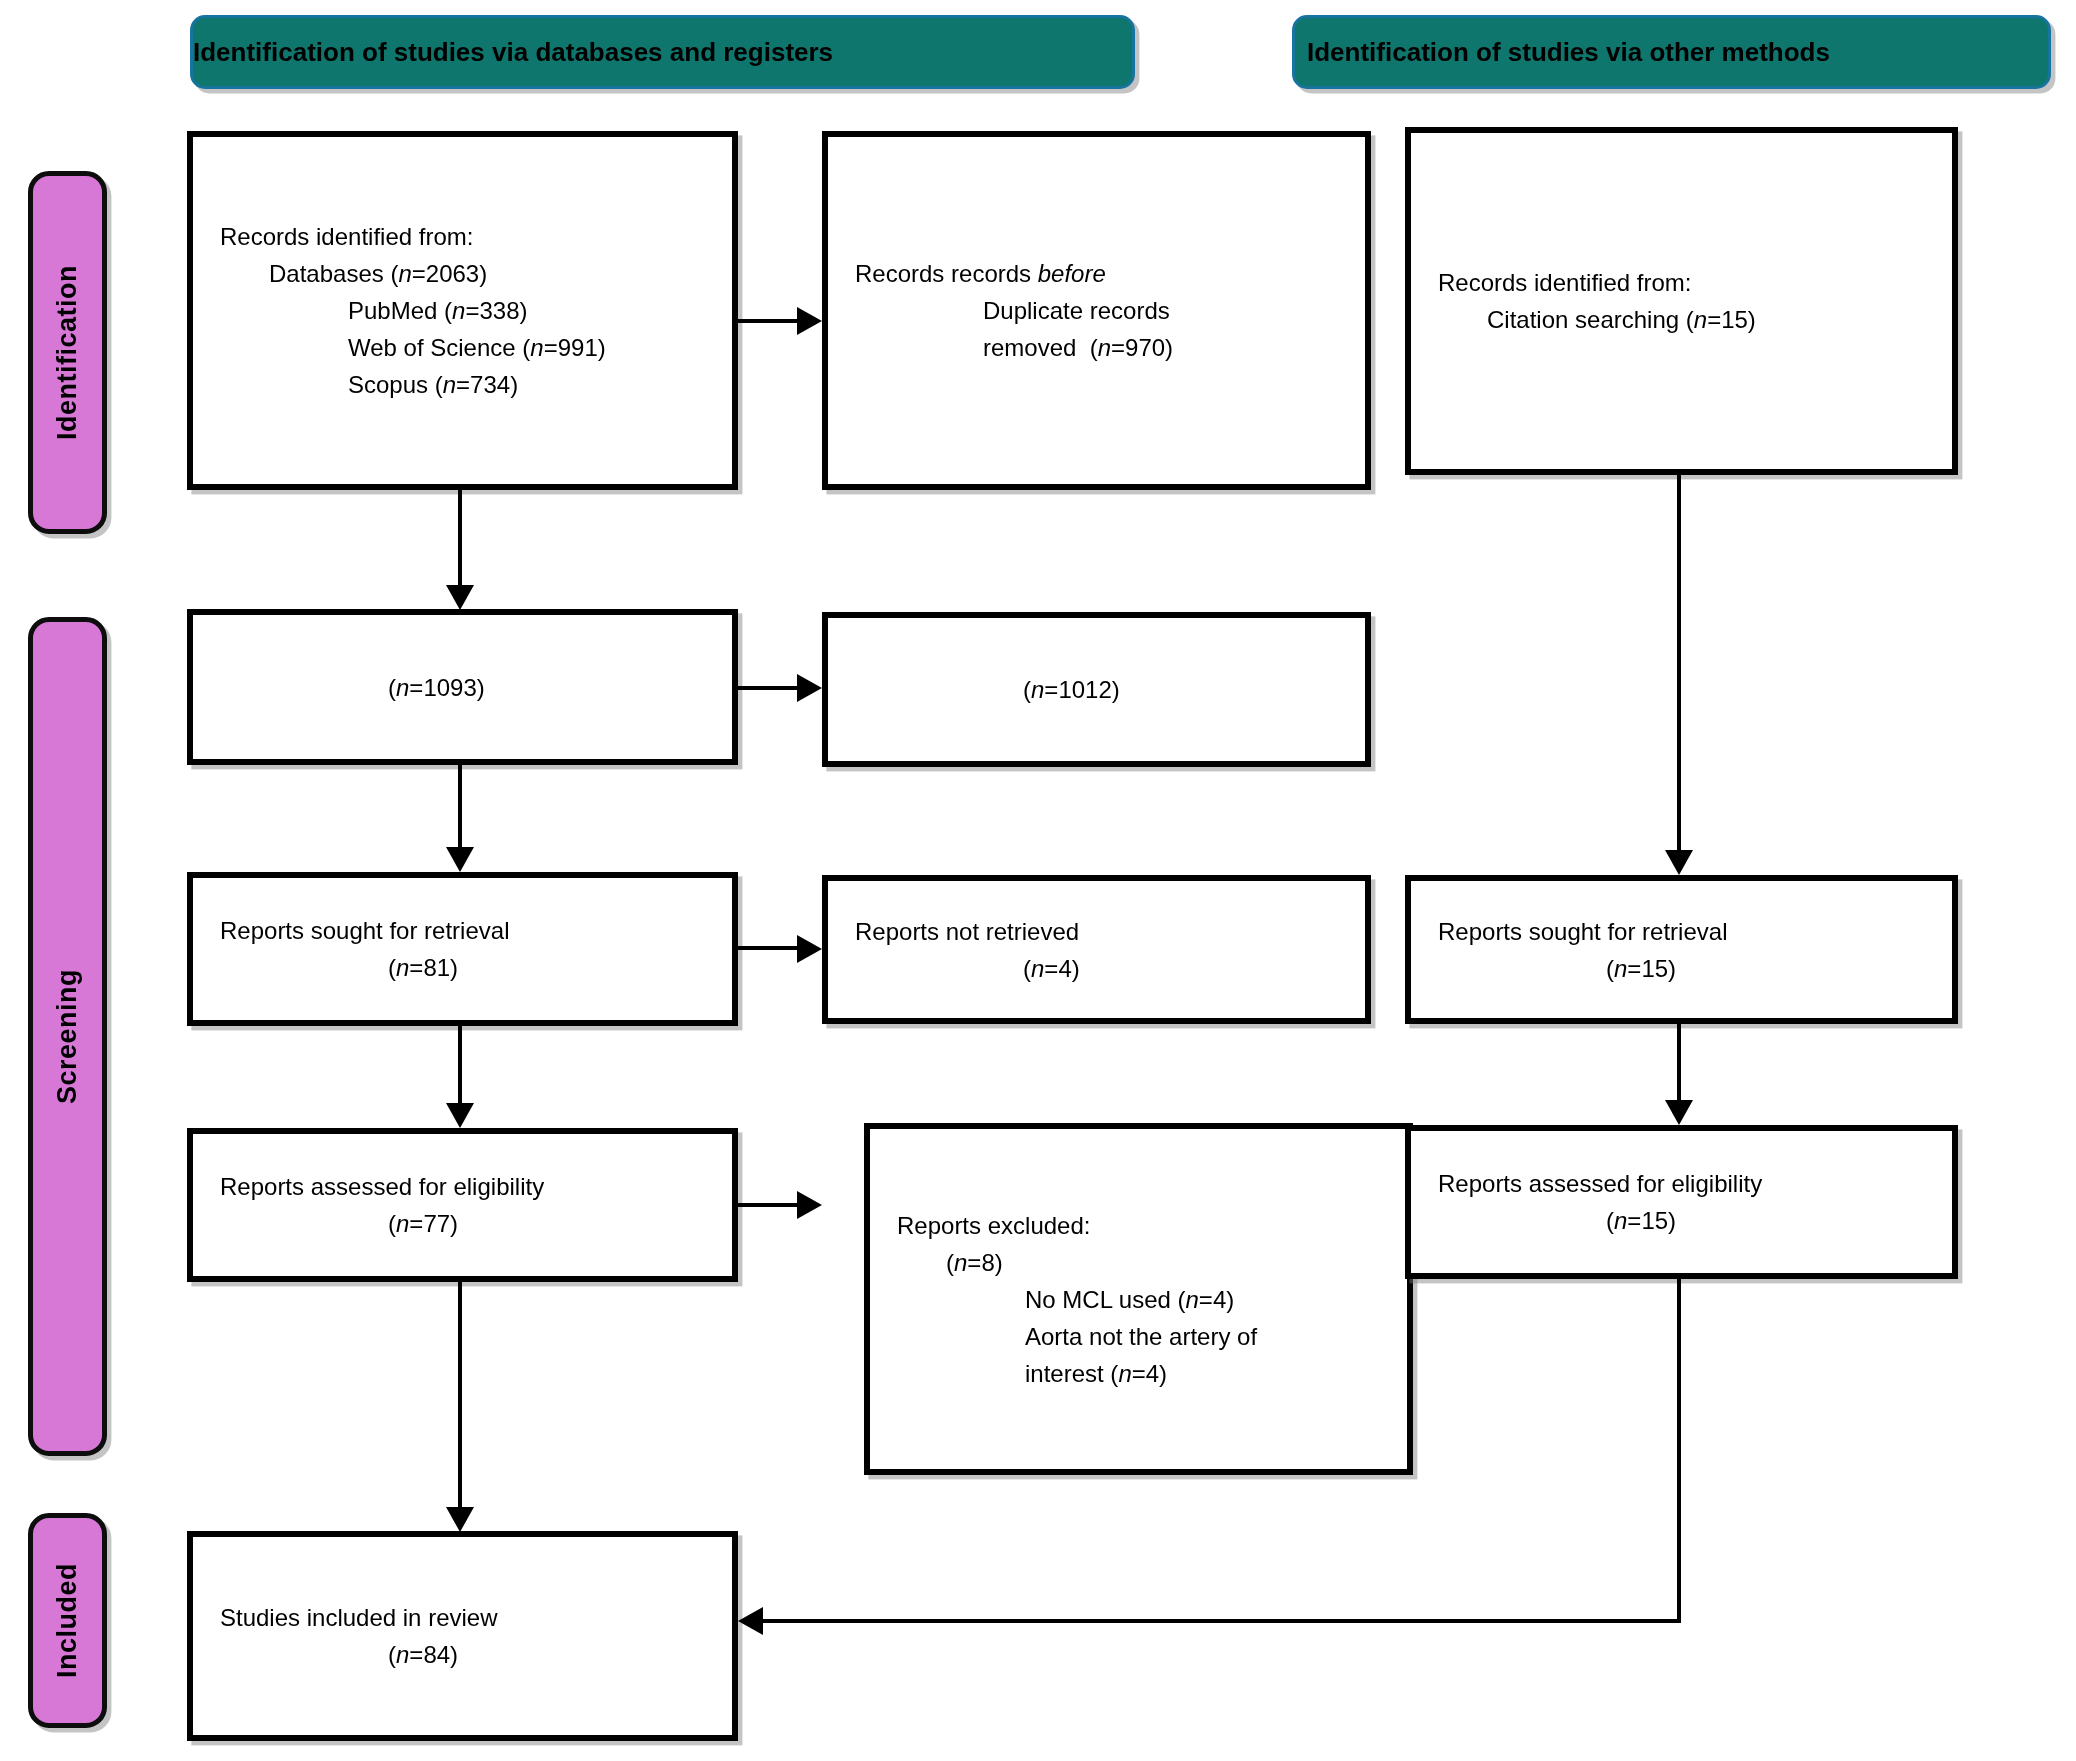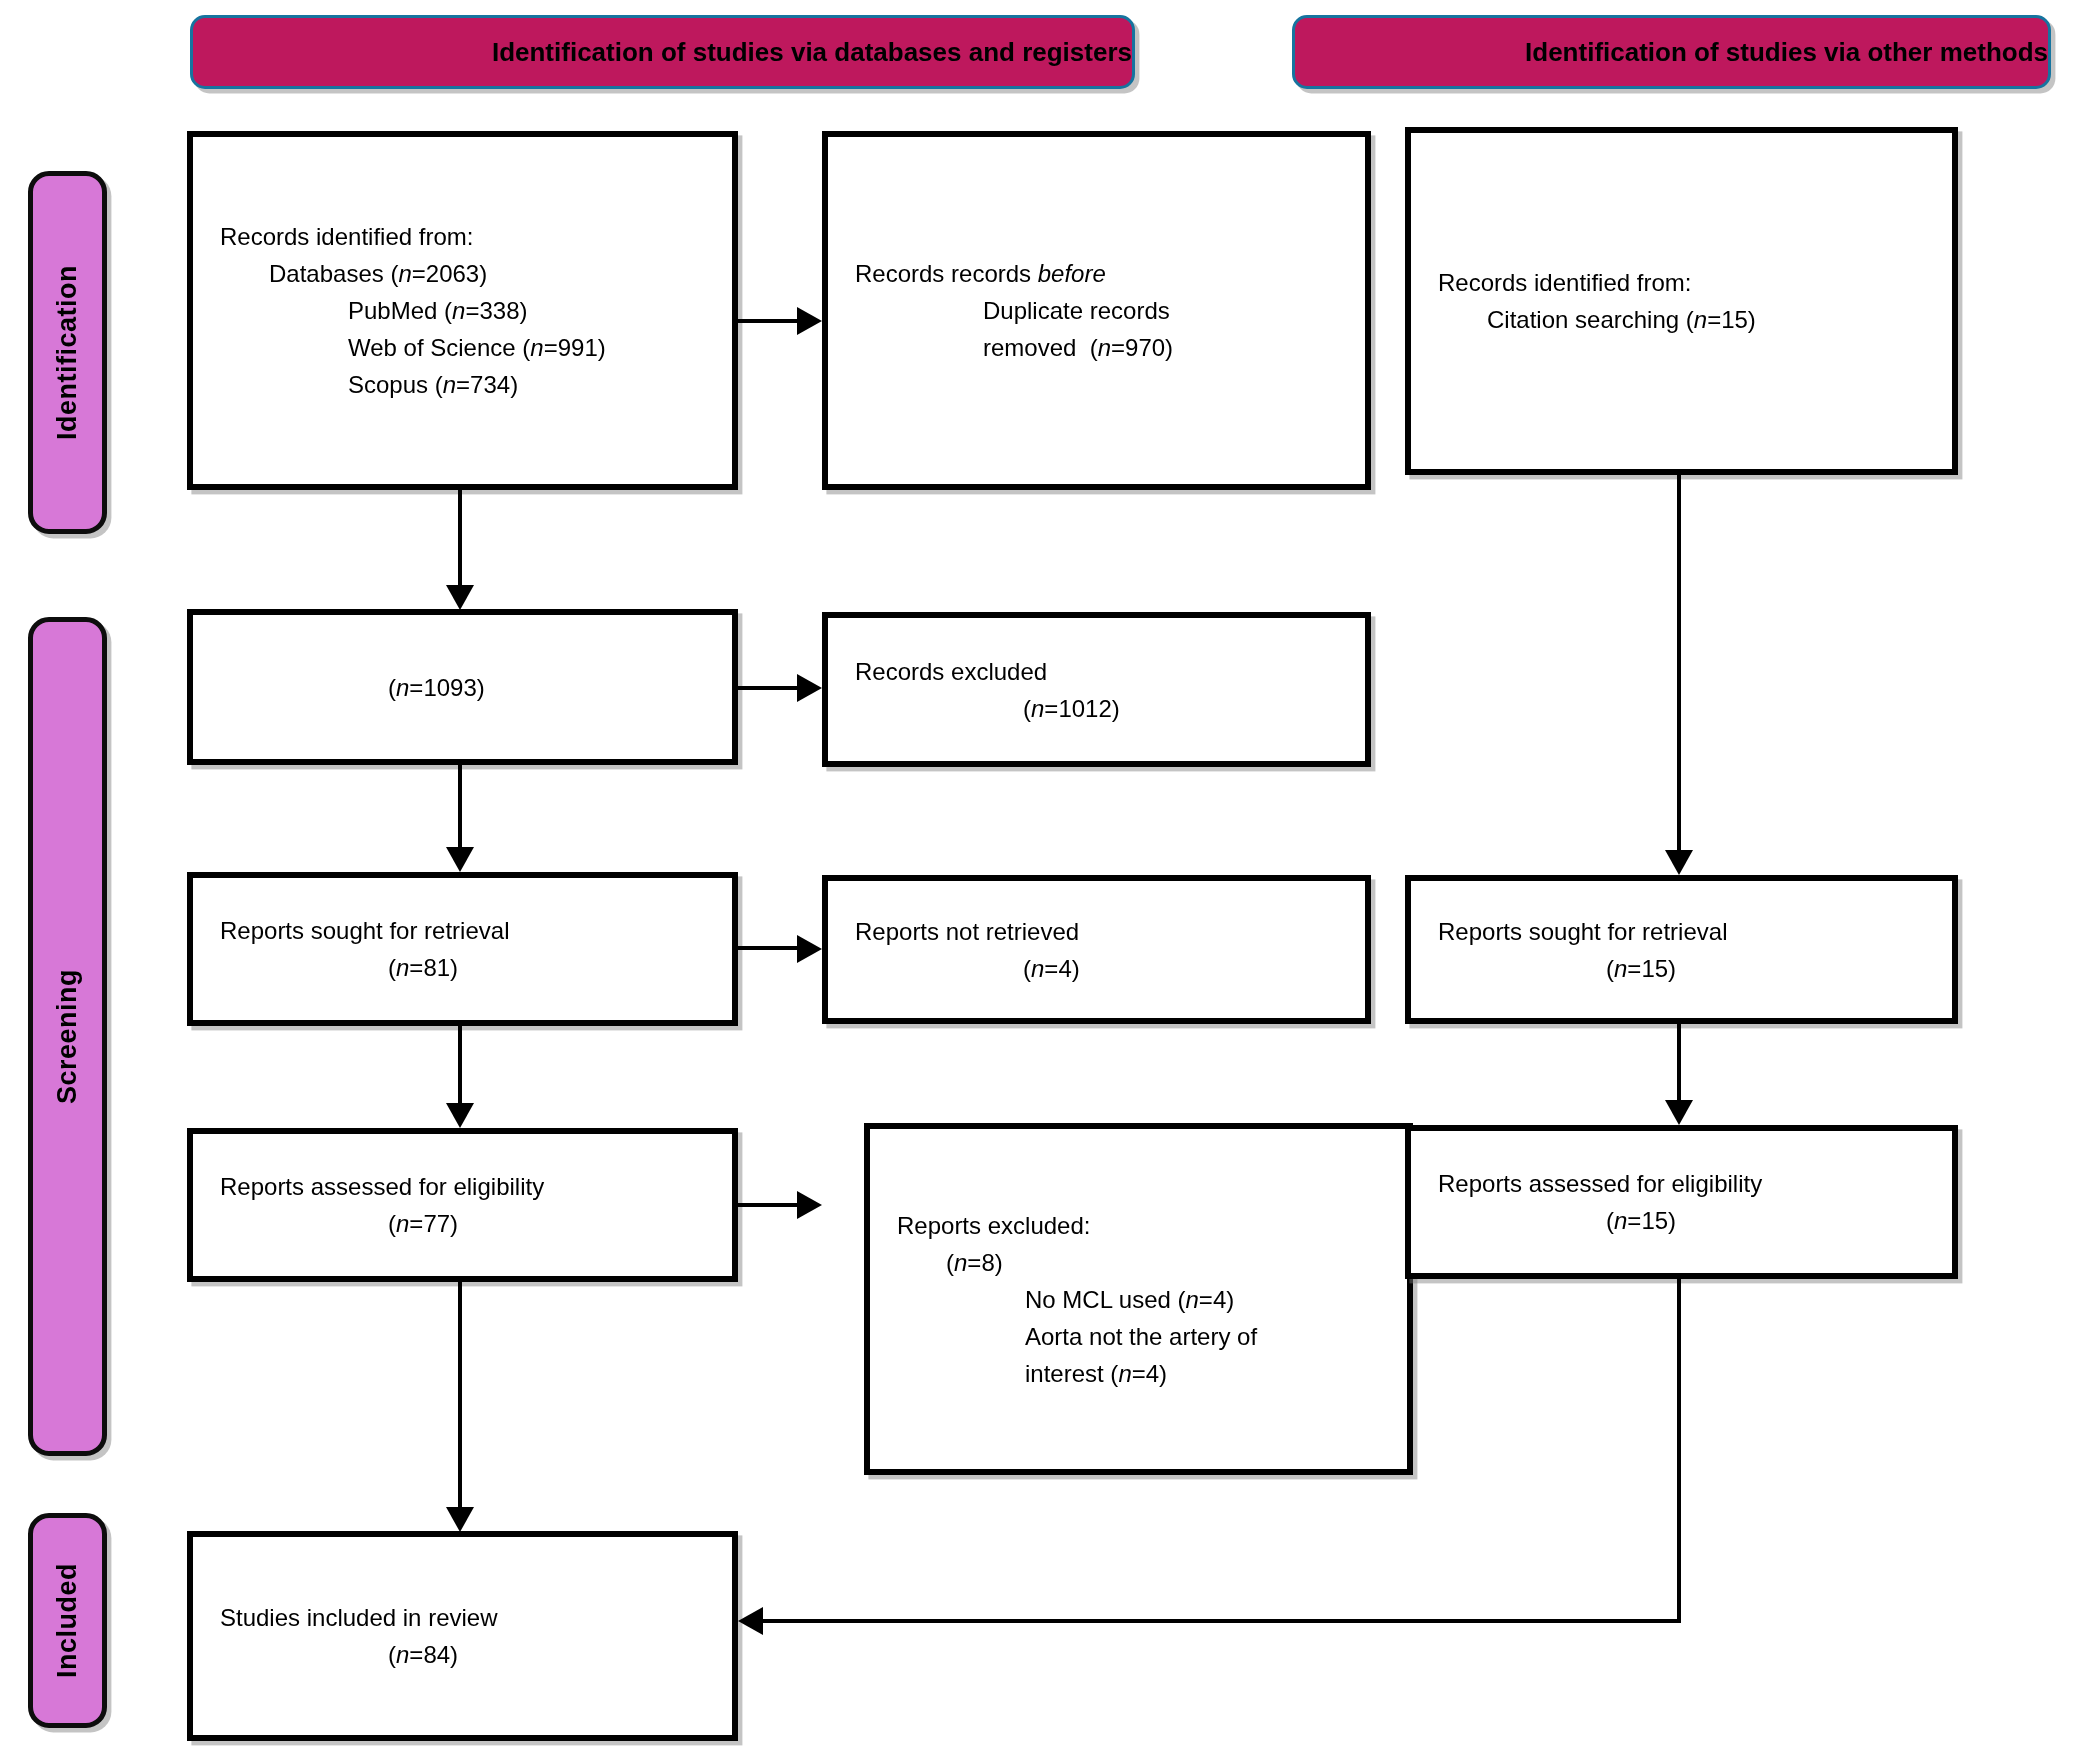--- a/index.html
+++ b/index.html
@@ -7,25 +7,25 @@
     position:relative;
     width:2077px;height:1762px;
     background:#ffffff;
     font-family:"Liberation Sans", sans-serif;
     color:#000;
     overflow:hidden;
   }
   
   .top-header{
     position:absolute;
-    background:#be185d;
+    background:#0f766e;
     border:3.5px solid #16749F;
     border-radius:15px;
     box-sizing:border-box;
-    display:flex;align-items:center;justify-content:flex-end;
+    display:flex;align-items:center;justify-content:flex-start;
     font-weight:bold;font-size:26px;
     box-shadow:4.4px 4.4px 0 rgba(125,125,125,0.45);
     text-align:center;
   }
   
   .side-label{
     position:absolute;
     background:#D778D7;
     border:5.4px solid #0d0d0d;
     border-radius:21px;
@@ -108,21 +108,21 @@
     <span class="vtext">Screening</span>
   </div>
   <div class="side-label l3">
     <span class="vtext">Included</span>
   </div>
 
   <div class="fbox b1"><div class="line ind-0"><span>Records identified from:</span></div><div class="line ind-1"><span>Databases (</span><span class="it">n</span><span>=2063)</span></div><div class="line ind-2"><span>PubMed (</span><span class="it">n</span><span>=338)</span></div><div class="line ind-2"><span>Web of Science (</span><span class="it">n</span><span>=991)</span></div><div class="line ind-2"><span>Scopus (</span><span class="it">n</span><span>=734)</span></div></div>
   <div class="fbox b2"><div class="line ind-0"><span>Records records </span><span class="it">before</span></div><div class="line ind-2"><span>Duplicate records</span></div><div class="line ind-2"><span>removed  (</span><span class="it">n</span><span>=970)</span></div></div>
   <div class="fbox b3"><div class="line ind-0"><span>Records identified from:</span></div><div class="line ind-1"><span>Citation searching (</span><span class="it">n</span><span>=15)</span></div></div>
   <div class="fbox b4"><div class="line ind-n"><span>(</span><span class="it">n</span><span>=1093)</span></div></div>
-  <div class="fbox b5"><div class="line ind-0"><span>Records excluded</span></div><div class="line ind-n"><span>(</span><span class="it">n</span><span>=1012)</span></div></div>
+  <div class="fbox b5"><div class="line ind-n"><span>(</span><span class="it">n</span><span>=1012)</span></div></div>
   <div class="fbox b6"><div class="line ind-0"><span>Reports sought for retrieval</span></div><div class="line ind-n"><span>(</span><span class="it">n</span><span>=81)</span></div></div>
   <div class="fbox b7"><div class="line ind-0"><span>Reports not retrieved</span></div><div class="line ind-n"><span>(</span><span class="it">n</span><span>=4)</span></div></div>
   <div class="fbox b8"><div class="line ind-0"><span>Reports sought for retrieval</span></div><div class="line ind-n"><span>(</span><span class="it">n</span><span>=15)</span></div></div>
   <div class="fbox b9"><div class="line ind-0"><span>Reports assessed for eligibility</span></div><div class="line ind-n"><span>(</span><span class="it">n</span><span>=77)</span></div></div>
   <div class="fbox b10"><div class="line ind-0"><span>Reports excluded:</span></div><div class="line ind-1"><span>(</span><span class="it">n</span><span>=8)</span></div><div class="line ind-2"><span>No MCL used (</span><span class="it">n</span><span>=4)</span></div><div class="line ind-2"><span>Aorta not the artery of</span></div><div class="line ind-2"><span>interest (</span><span class="it">n</span><span>=4)</span></div></div>
   <div class="fbox b11"><div class="line ind-0"><span>Reports assessed for eligibility</span></div><div class="line ind-n"><span>(</span><span class="it">n</span><span>=15)</span></div></div>
   <div class="fbox b12"><div class="line ind-0"><span>Studies included in review</span></div><div class="line ind-n"><span>(</span><span class="it">n</span><span>=84)</span></div></div>
 
   <div class="hline" style="left:738px;top:319px;width:60px;"></div>
   <div class="head-right" style="left:797px;top:307px;"></div>

